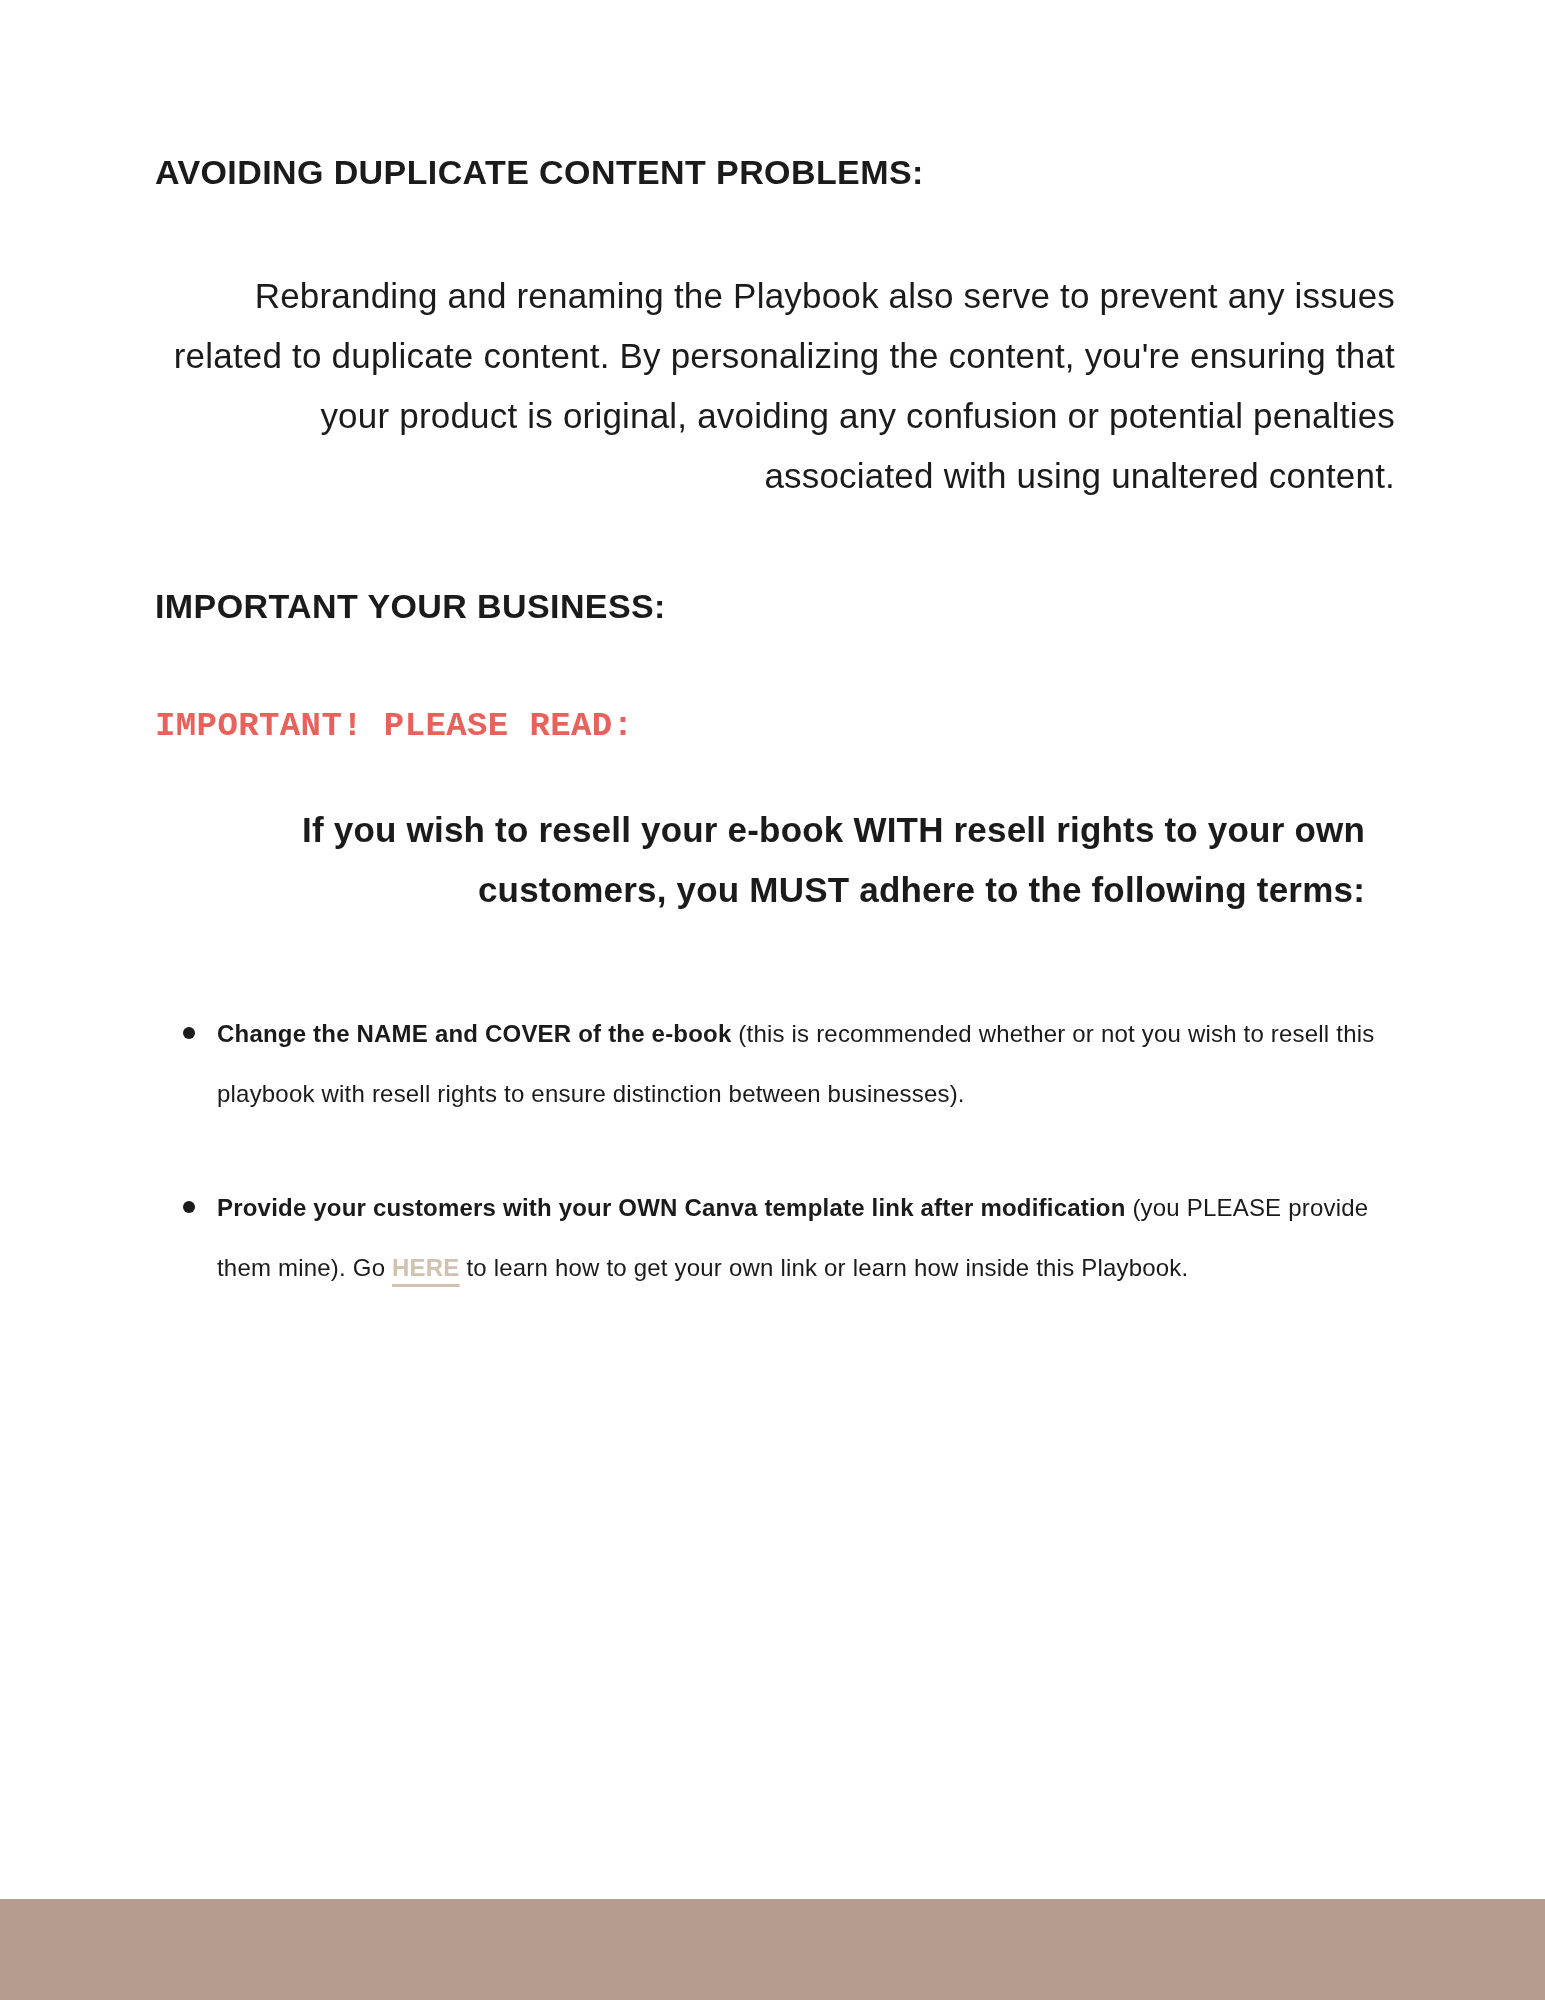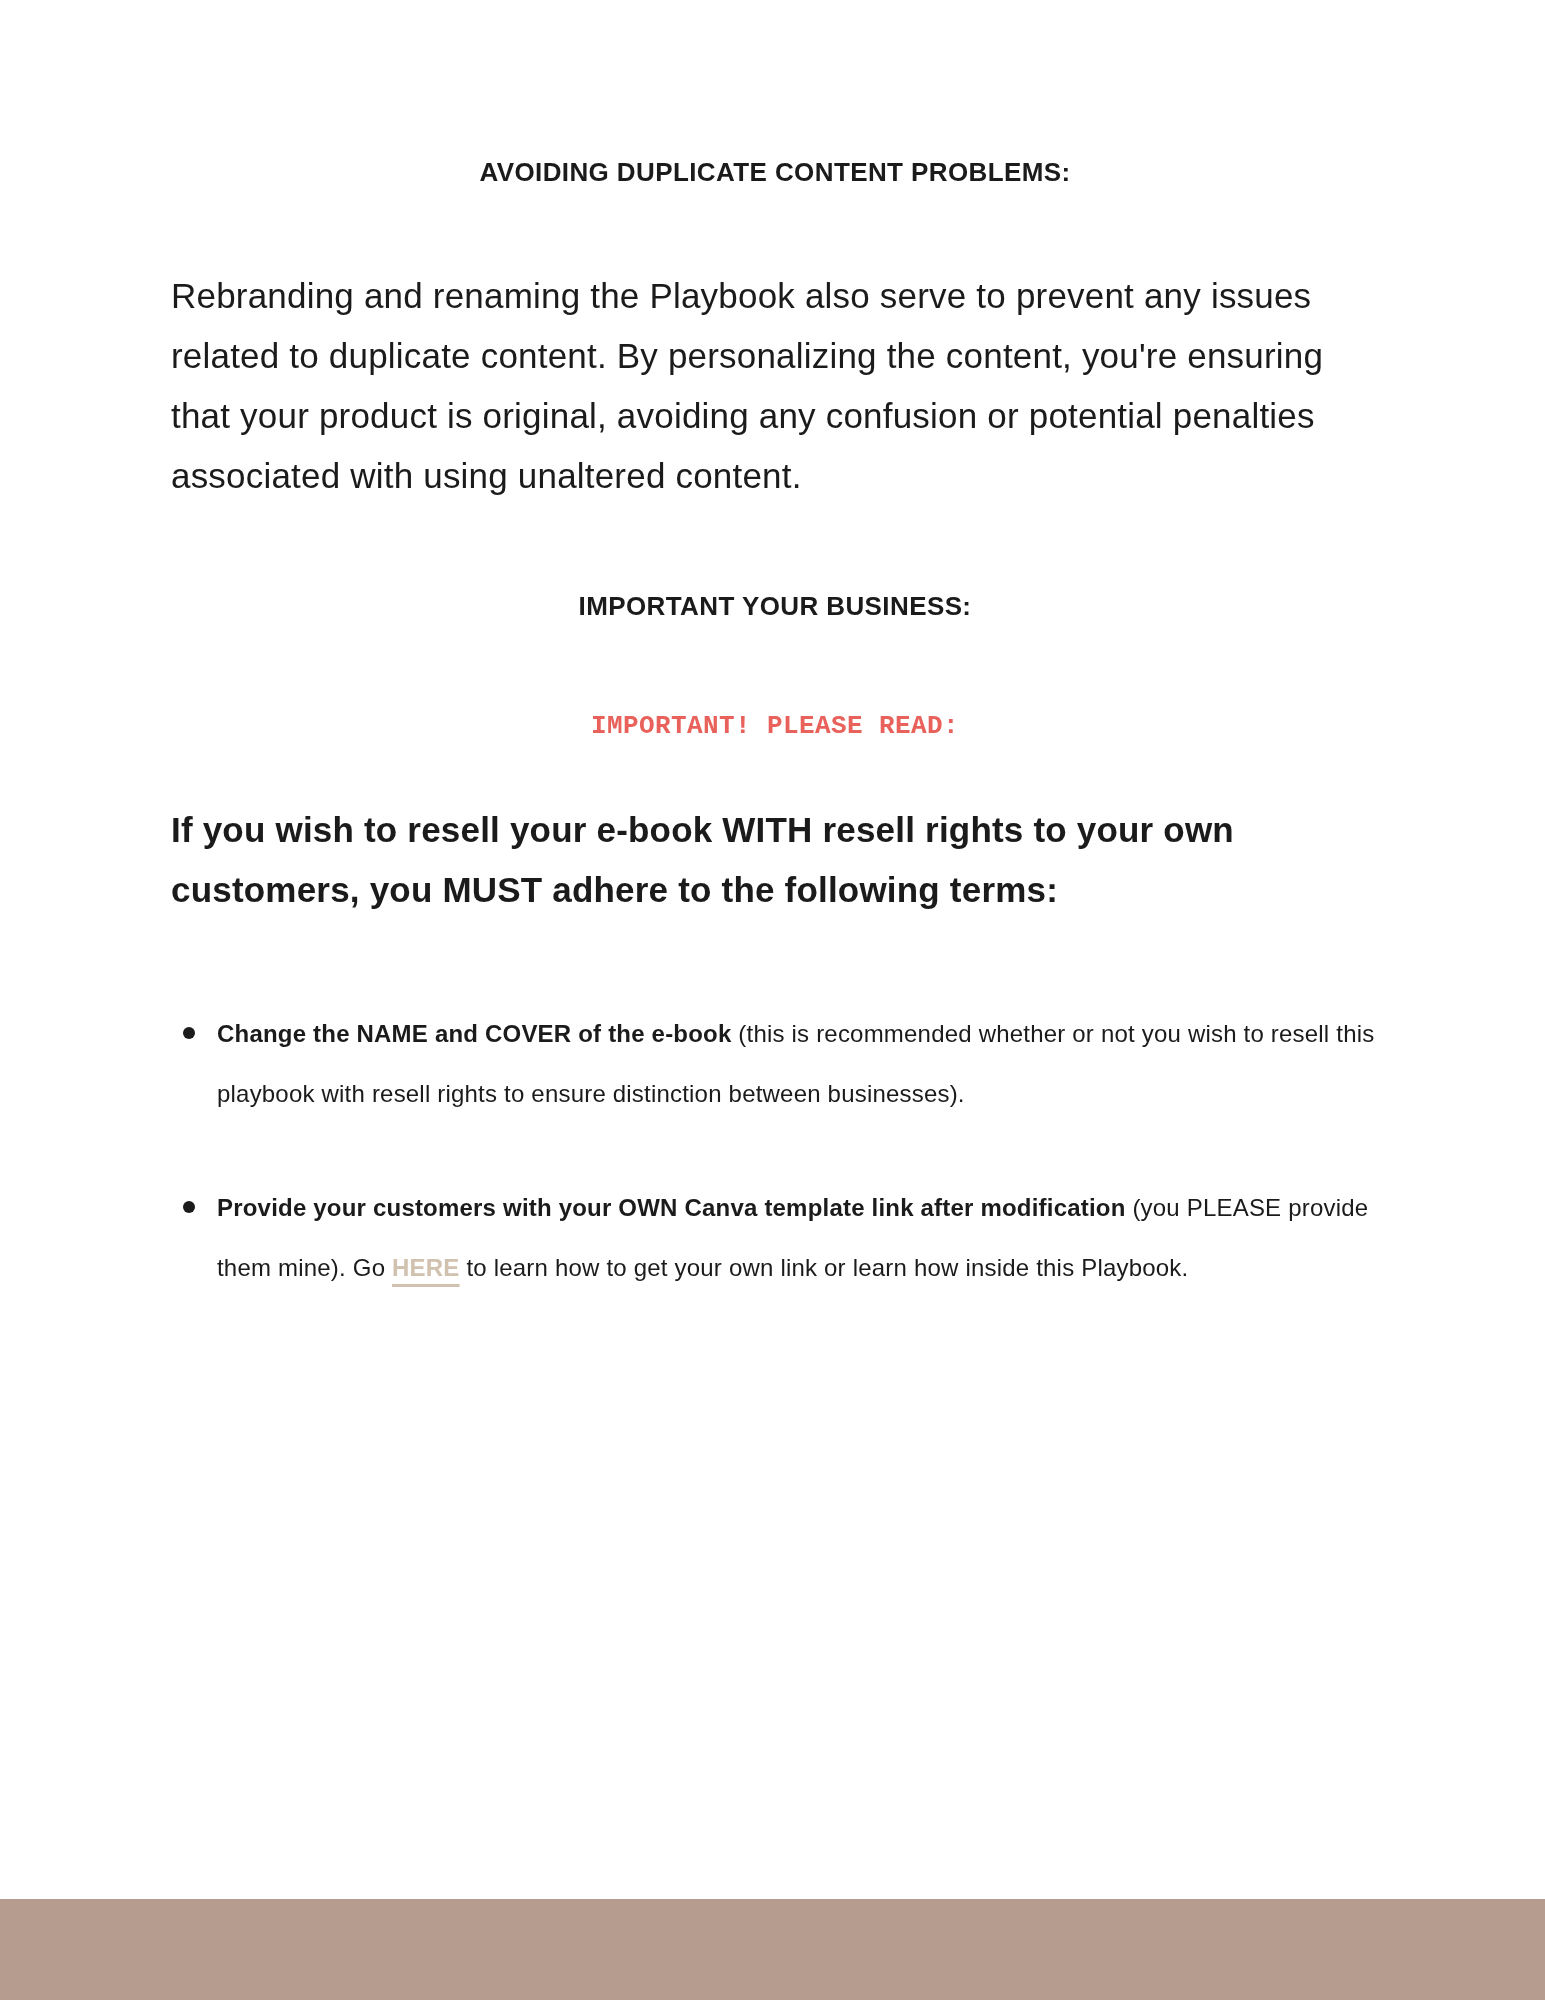--- a/index.html
+++ b/index.html
@@ -18,38 +18,38 @@
   .page {
     position: relative;
     width: 1545px;
     height: 2000px;
     background: #ffffff;
   }
   .content {
     padding: 150px 150px 0 155px;
   }
   .heading {
-    font-size: 26px;
+    font-size: 34px;
     font-weight: 700;
     line-height: 44px;
     letter-spacing: 0.4px;
     color: var(--text-color, #1b1b1b);
     margin: 0 0 72px 0;
-    text-align: center;
   }
   .heading.red {
     color: var(--accent-red, #e8615b);
   }
   .body-text {
     font-size: 35px;
     font-weight: 400;
     line-height: 60px;
     letter-spacing: 0.2px;
-    margin: 16px;
+    margin: 0;
     max-width: 1250px;
+    text-align: right;
   }
   .para-1 { margin-bottom: 78px; }
   .heading-2 { margin-bottom: 76px; }
   .para-2 { margin-bottom: 36px; }
   .heading-3 { margin-bottom: 52px; font-family: Liberation Mono, monospace; }
   .terms-intro {
     font-weight: 700;
     margin-bottom: 84px;
     max-width: 1210px;
   }

